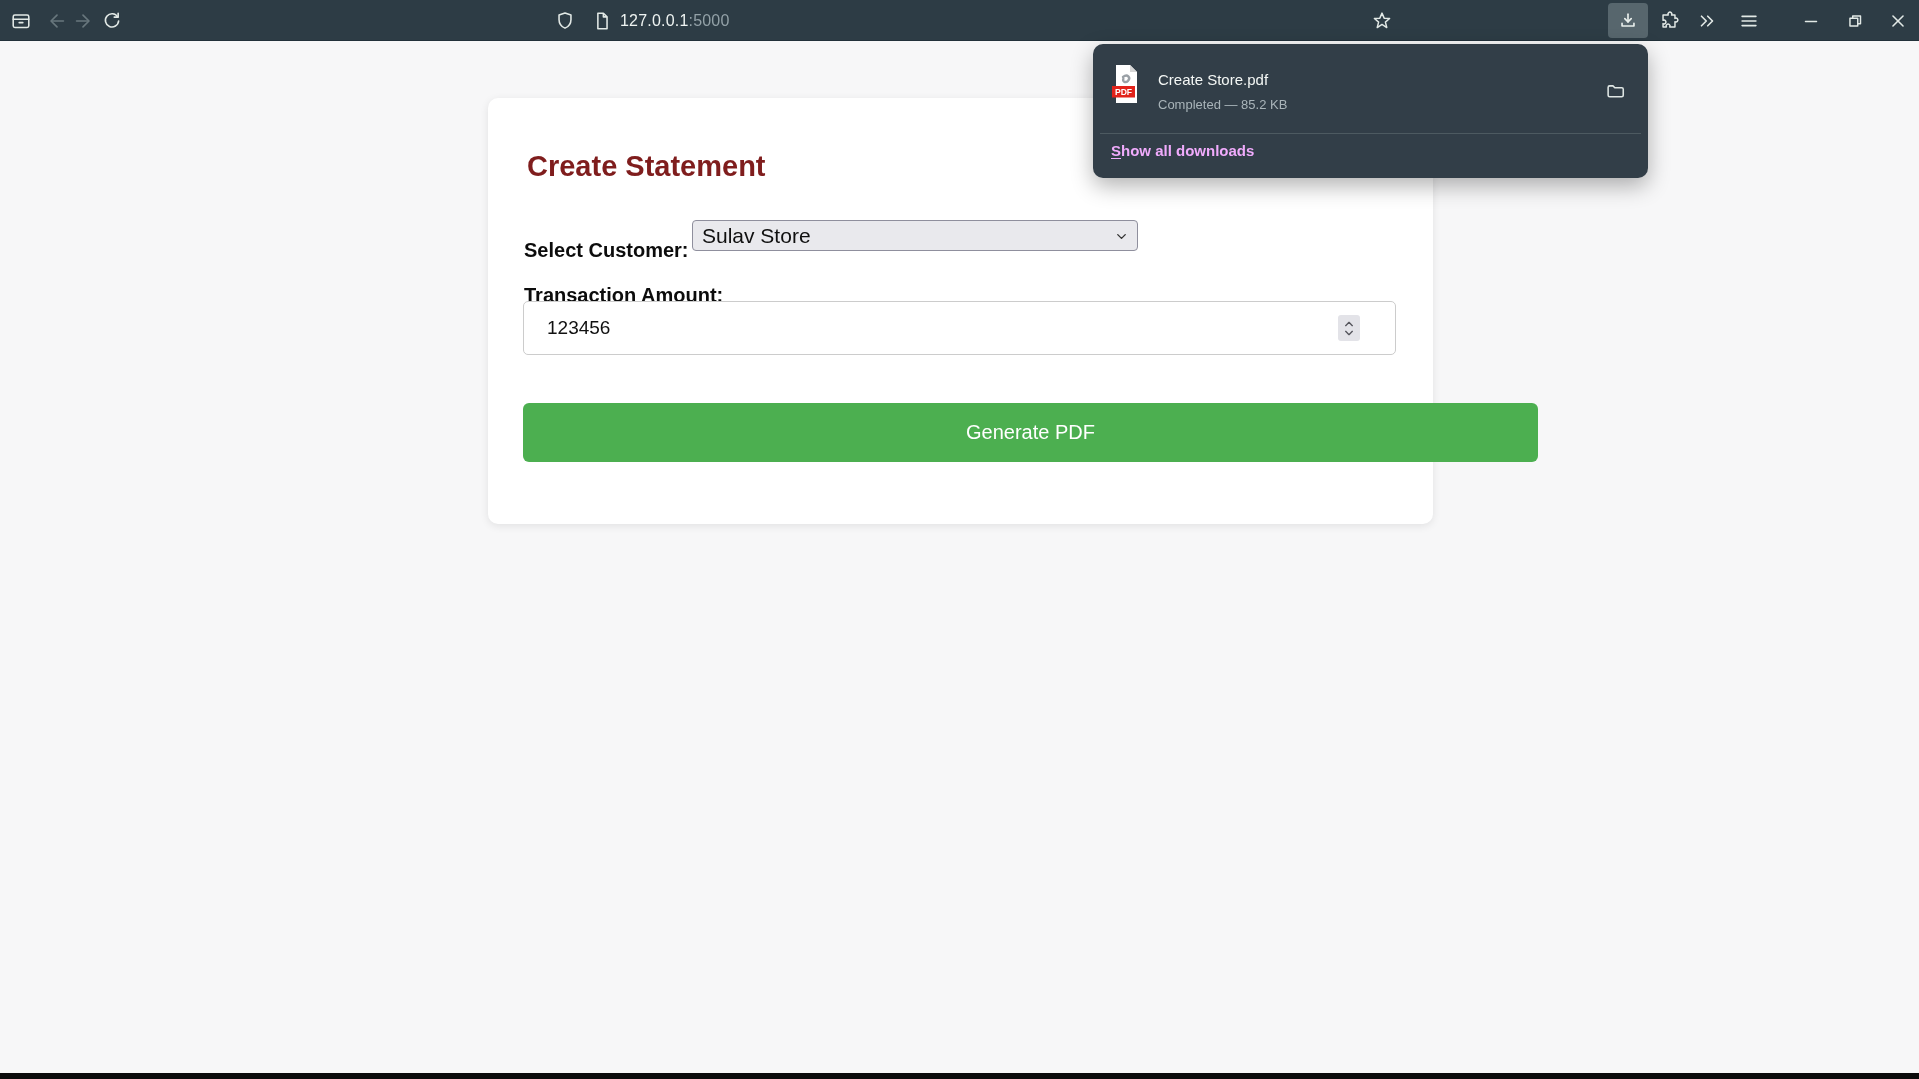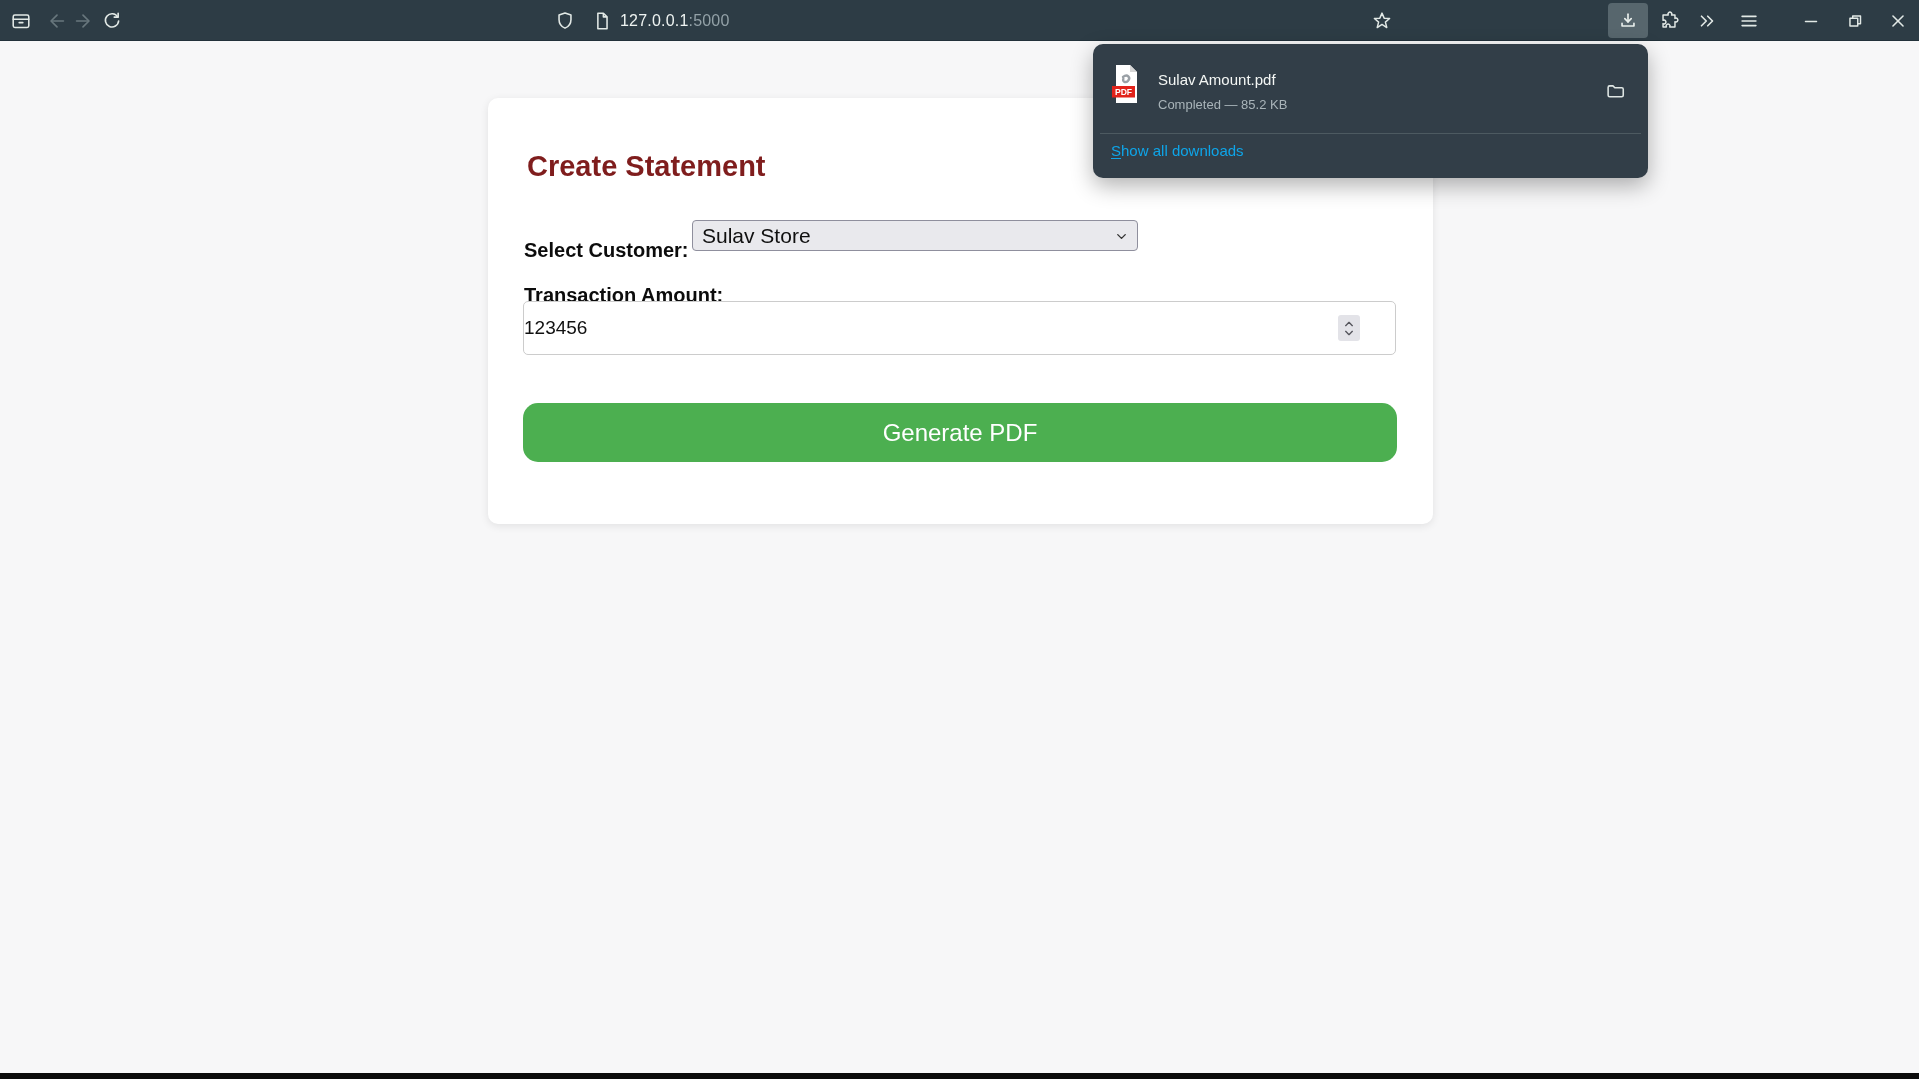--- a/index.html
+++ b/index.html
@@ -29,48 +29,48 @@
   .dlrow { position:absolute; left:0; top:8px; width:555px; height:78px; }
   .pdficon { position:absolute; left:17px; top:12px; width:30px; height:40px; }
   .dlname { position:absolute; left:65px; top:19px; font-size:15px; color:#f4f7f5; }
   .dlstatus { position:absolute; left:65px; top:45px; font-size:13px; color:#a9b4b9; }
   .folder-btn { position:absolute; left:503px; top:20px; width:38px; height:38px;
     display:flex; align-items:center; justify-content:center; color:#dfe6e4; }
   .folder-btn svg { width:22px; height:22px; }
   .ddiv { position:absolute; left:7px; top:89px; width:541px; height:1px;
     background:#4d5a61; }
   .showall { position:absolute; left:18px; top:98px; font-size:15px;
-    color:#0ea5e9; }
+    color:#f0abfc;font-weight:bold; }
   .showall .u { text-decoration:underline; text-underline-offset:2px; }
 
   
   .card { position:absolute; left:488px; top:98px; width:945px; height:426px;
     background:#ffffff; border-radius:10px;
     box-shadow:0 2px 9px rgba(0,0,0,.09); }
   .h1 { position:absolute; left:39px; top:52px; font-size:29px; font-weight:700;
     color:#7f1d1d; }
   .lbl { font-size:20px; font-weight:700; color:#0c0c0c;margin-top:17px; }
   .custlbl { position:absolute; left:36px; top:124px; }
   .select { position:absolute; left:204px; top:122px; width:446px; height:31px;
     background:#e9e9ed; border:1px solid #8f8f9d; border-radius:4px;
     font-size:21px; color:#101010; line-height:29px; padding-left:9px; }
   .select .chev { position:absolute; right:8px; top:8px; width:15px; height:15px;
     color:#333; }
   .amtlbl { position:absolute; left:36px; top:169px; }
   .numinput { position:absolute; left:35px; top:203px; width:873px; height:54px;
     background:#fff; border:1px solid #cccccc; border-radius:5px;
-    font-size:19px; color:#111; 
+    font-size:19px; color:#111; padding-left:23px;
     font-family:"Liberation Sans","DejaVu Sans",sans-serif; outline:none; }
   .spinner { position:absolute; left:850px; top:217px; width:22px; height:26px;
     background:#e3e3e8; border-radius:3px; display:flex; flex-direction:column;
     align-items:center; justify-content:center; gap:1px; color:#55555c; }
   .spinner svg { width:10px; height:8px; display:block; }
-  .genbtn { position:absolute; left:35px; top:305px; width:874px; height:59px;
-    background:#4caf50; border:none; border-radius:15px; color:#ffffff;
-    font-size:24px; font-family:"Liberation Sans","DejaVu Sans",sans-serif;
+  .genbtn { position:absolute; left:35px; top:305px; width:1015px; height:59px;
+    background:#4caf50; border:none; border-radius:6px; color:#ffffff;
+    font-size:20px; font-family:"Liberation Sans","DejaVu Sans",sans-serif;
     display:flex; align-items:center; justify-content:center; cursor:pointer; }
 
   
   .bottombar { position:absolute; left:0; top:1073px; width:1919px; height:6px;
     background:#0b0b0b; }
 </style>
 </head>
 <body>
 
 <div class="toolbar">
@@ -179,21 +179,21 @@
 
 <div class="dpanel">
   <div class="dlrow">
     <svg class="pdficon" viewBox="0 0 30 40">
       <path d="M6 1 H20 L27 8 V39 H6 Z" fill="#ffffff"></path>
       <path d="M20 1 L27 8 H20 Z" fill="#d6d6d6"></path>
       <path d="M13 13 c4.5-3.5 8 .5 5 3.8 c-2.3 2.4-6 1-4.6-2" stroke="#9aa0a6" stroke-width="2.4" fill="none" stroke-linecap="round"></path>
       <rect x="2" y="22" width="23" height="11.5" fill="#e2231b"></rect>
       <text x="13.5" y="31" font-size="8.6" font-weight="bold" fill="#ffffff" text-anchor="middle" font-family="Liberation Sans, DejaVu Sans, sans-serif">PDF</text>
     </svg>
-    <div class="dlname">Sulav Amount.pdf</div>
+    <div class="dlname">Create Store.pdf</div>
     <div class="dlstatus">Completed — 85.2 KB</div>
     <div class="folder-btn">
       <svg viewBox="0 0 24 24" fill="none" stroke="currentColor" stroke-width="1.7" stroke-linejoin="round">
         <path d="M4.5 8.2 C4.5 7.2 5.2 6.4 6.2 6.4 H9.8 L11.8 8.4 H19.4 C20.3 8.4 21 9.1 21 10 V16.6 C21 17.6 20.3 18.3 19.3 18.3 H6.2 C5.2 18.3 4.5 17.6 4.5 16.6 Z"></path>
       </svg>
     </div>
   </div>
   <div class="ddiv"></div>
   <div class="showall">
     <span class="u">S</span><span>how all downloads</span>

